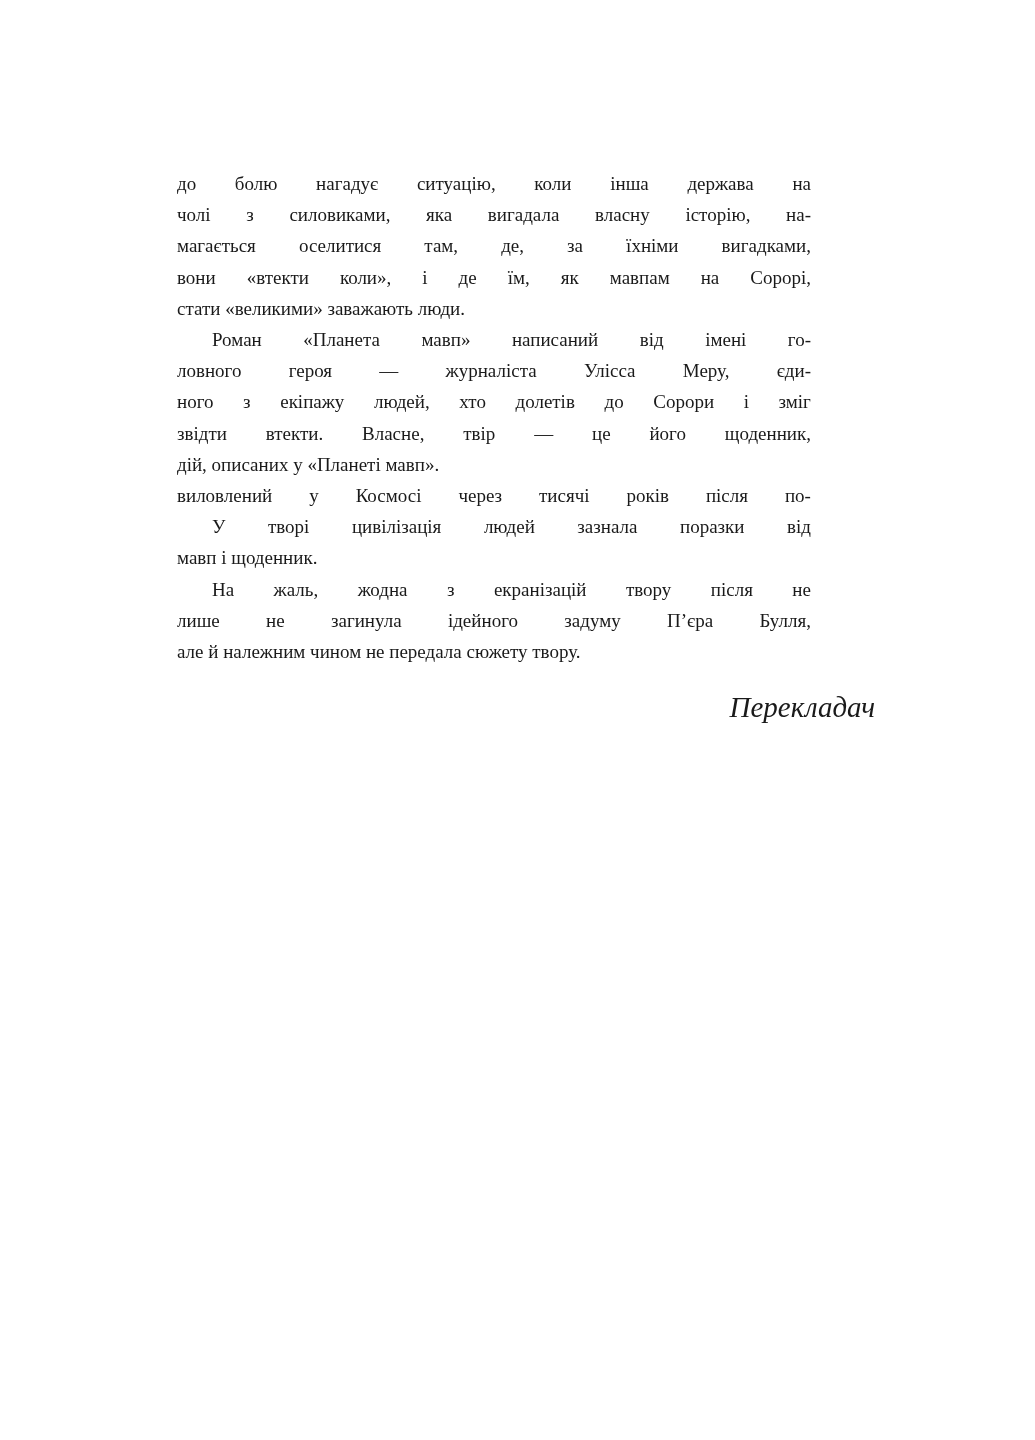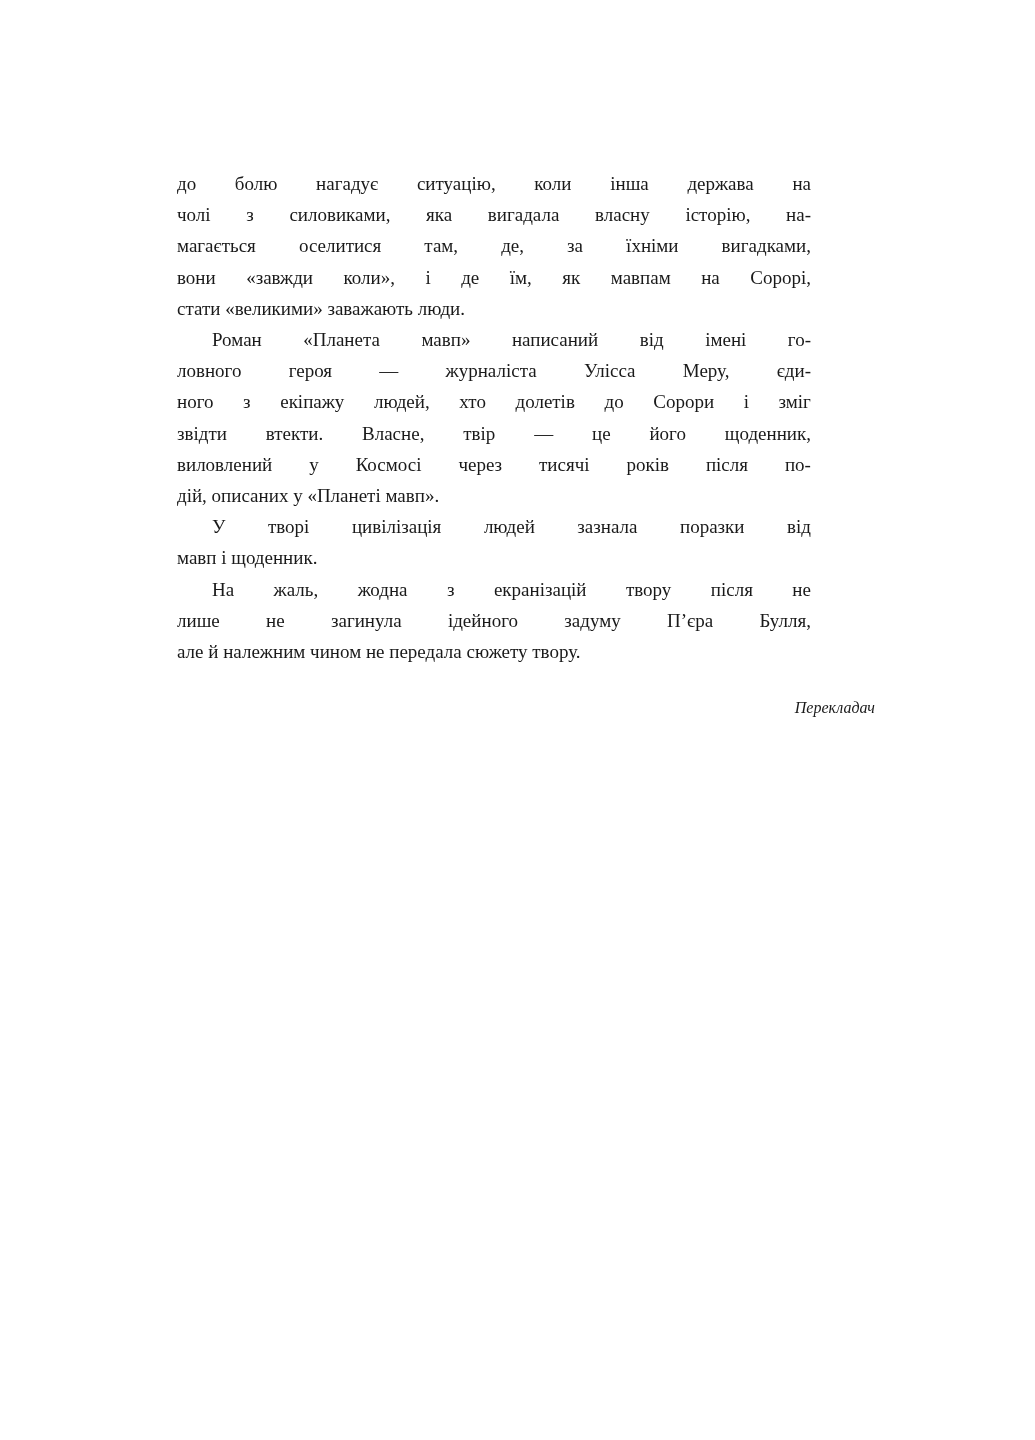--- a/index.html
+++ b/index.html
@@ -72,21 +72,21 @@
   }
 
   
   .signature {
     position: absolute;
     left: 177px;
     top: 692px;
     width: 698px;
     text-align: right;
     font-style: italic;
-    font-size: 16px;
+    font-size: 29px;
     line-height: 31.2px;
   }
 </style>
 </head>
 <body>
 
 <div class="page-sheet">
 
   <div class="text-column" id="text-column">
       <div class="paragraph">
@@ -114,21 +114,21 @@
           <span class="w">магається</span>
           <span class="w">оселитися</span>
           <span class="w">там,</span>
           <span class="w">де,</span>
           <span class="w">за</span>
           <span class="w">їхніми</span>
           <span class="w">вигадками,</span>
         </div>
         <div class="line justify">
           <span class="w">вони</span>
-          <span class="w">«завжди</span>
+          <span class="w">«втекти</span>
           <span class="w">коли»,</span>
           <span class="w">і</span>
           <span class="w">де</span>
           <span class="w">їм,</span>
           <span class="w">як</span>
           <span class="w">мавпам</span>
           <span class="w">на</span>
           <span class="w">Сорорі,</span>
         </div>
         <div class="line flush">стати «великими» заважають люди.</div>
@@ -167,31 +167,31 @@
         <div class="line justify">
           <span class="w">звідти</span>
           <span class="w">втекти.</span>
           <span class="w">Власне,</span>
           <span class="w">твір</span>
           <span class="w">—</span>
           <span class="w">це</span>
           <span class="w">його</span>
           <span class="w">щоденник,</span>
         </div>
+        <div class="line flush">дій, описаних у «Планеті мавп».</div>
         <div class="line justify">
           <span class="w">виловлений</span>
           <span class="w">у</span>
           <span class="w">Космосі</span>
           <span class="w">через</span>
           <span class="w">тисячі</span>
           <span class="w">років</span>
           <span class="w">після</span>
           <span class="w">по-</span>
         </div>
-        <div class="line flush">дій, описаних у «Планеті мавп».</div>
       </div>
       <div class="paragraph">
         <div class="line justify indent">
           <span class="w">У</span>
           <span class="w">творі</span>
           <span class="w">цивілізація</span>
           <span class="w">людей</span>
           <span class="w">зазнала</span>
           <span class="w">поразки</span>
           <span class="w">від</span>

